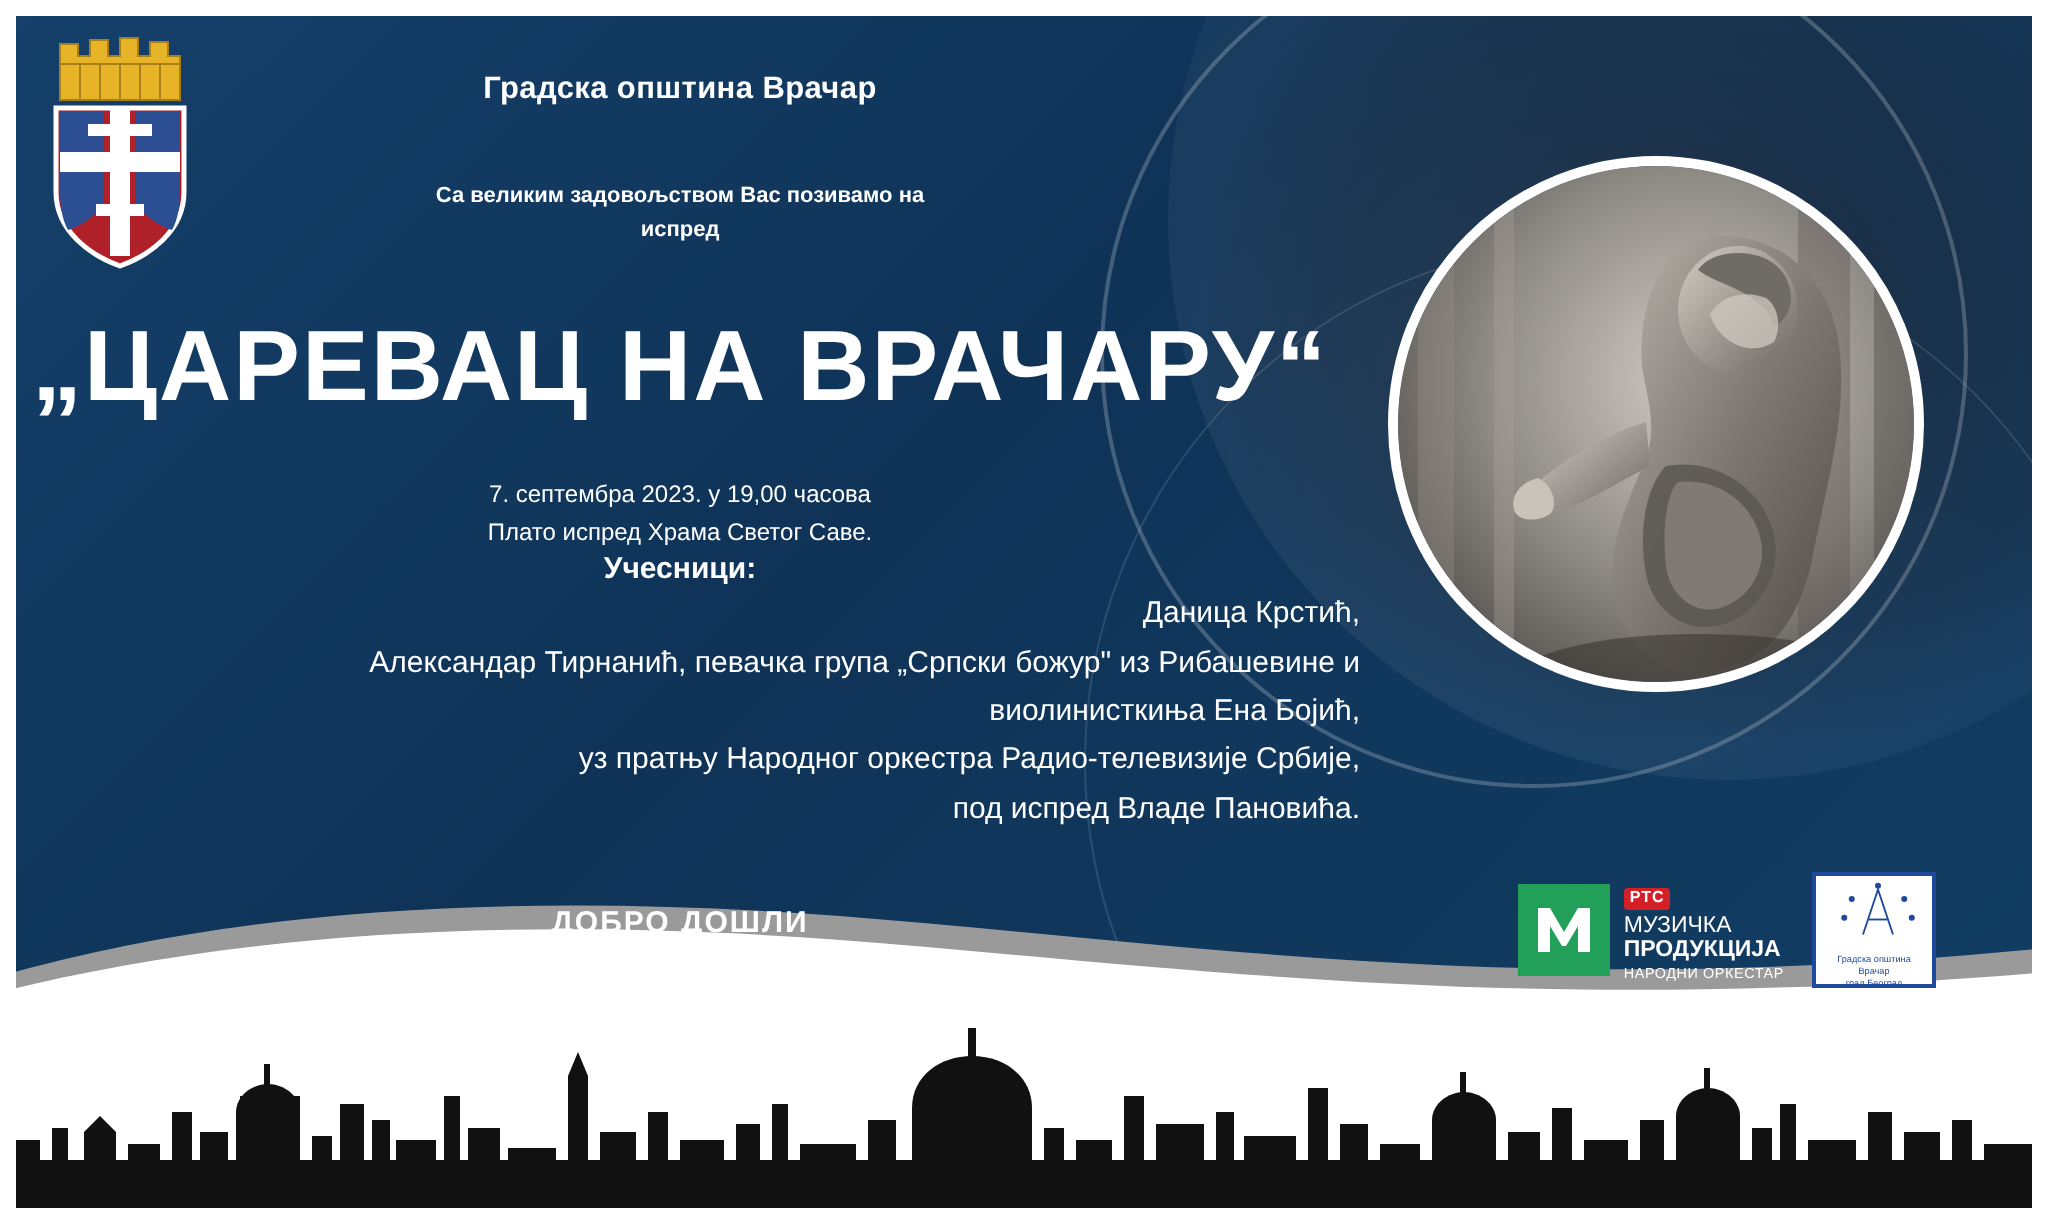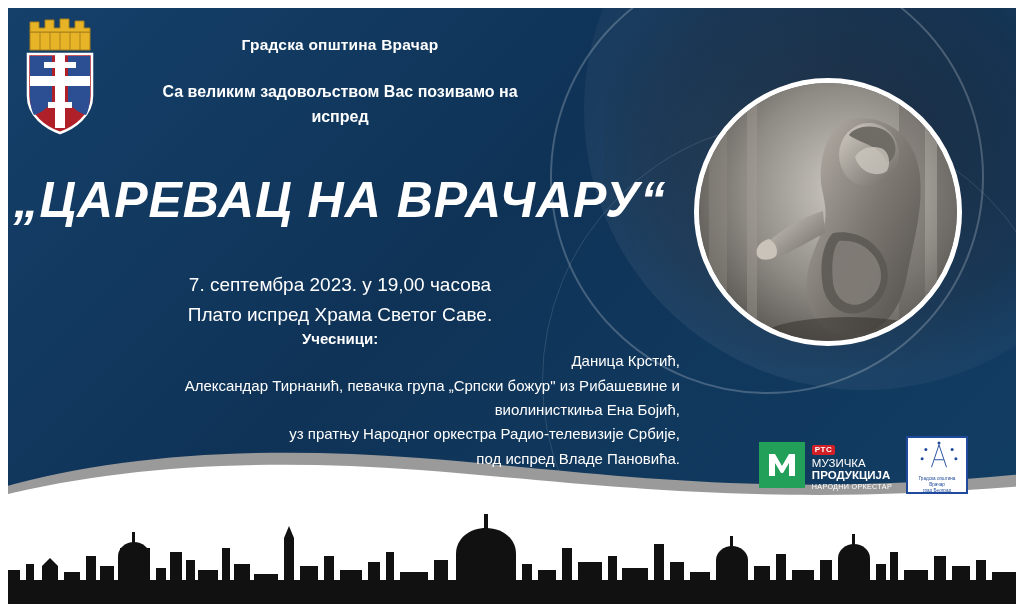--- a/index.html
+++ b/index.html
@@ -112,36 +112,35 @@
     color: #ffffff;
     text-align: center;
   }
   .org {
     margin-top: 36px;
     font-size: 15.5px;
     font-weight: bold;
     letter-spacing: 0.2px;
   }
   .invite {
-    margin-top: 26px;
-    font-size: 16px;
+    margin-top: 36px;
+    font-size: 11px;
     font-weight: bold;
     line-height: 1.55;
   }
   .title {
-    margin-top: 41px;
+    margin-top: 30px;
     font-size: 50px;
     font-weight: bold;
-    font-style: italic;
     letter-spacing: 1px;
     white-space: nowrap;
   }
   .datetime {
-    margin-top: 41px;
-    font-size: 19px;
+    margin-top: 26px;
+    font-size: 12px;
     line-height: 1.6;
   }
   .performers-head {
     font-size: 15px;
     font-weight: bold;
   }
   .performers {
     margin-top: 2px;
     font-size: 15px;
     line-height: 1.62;

